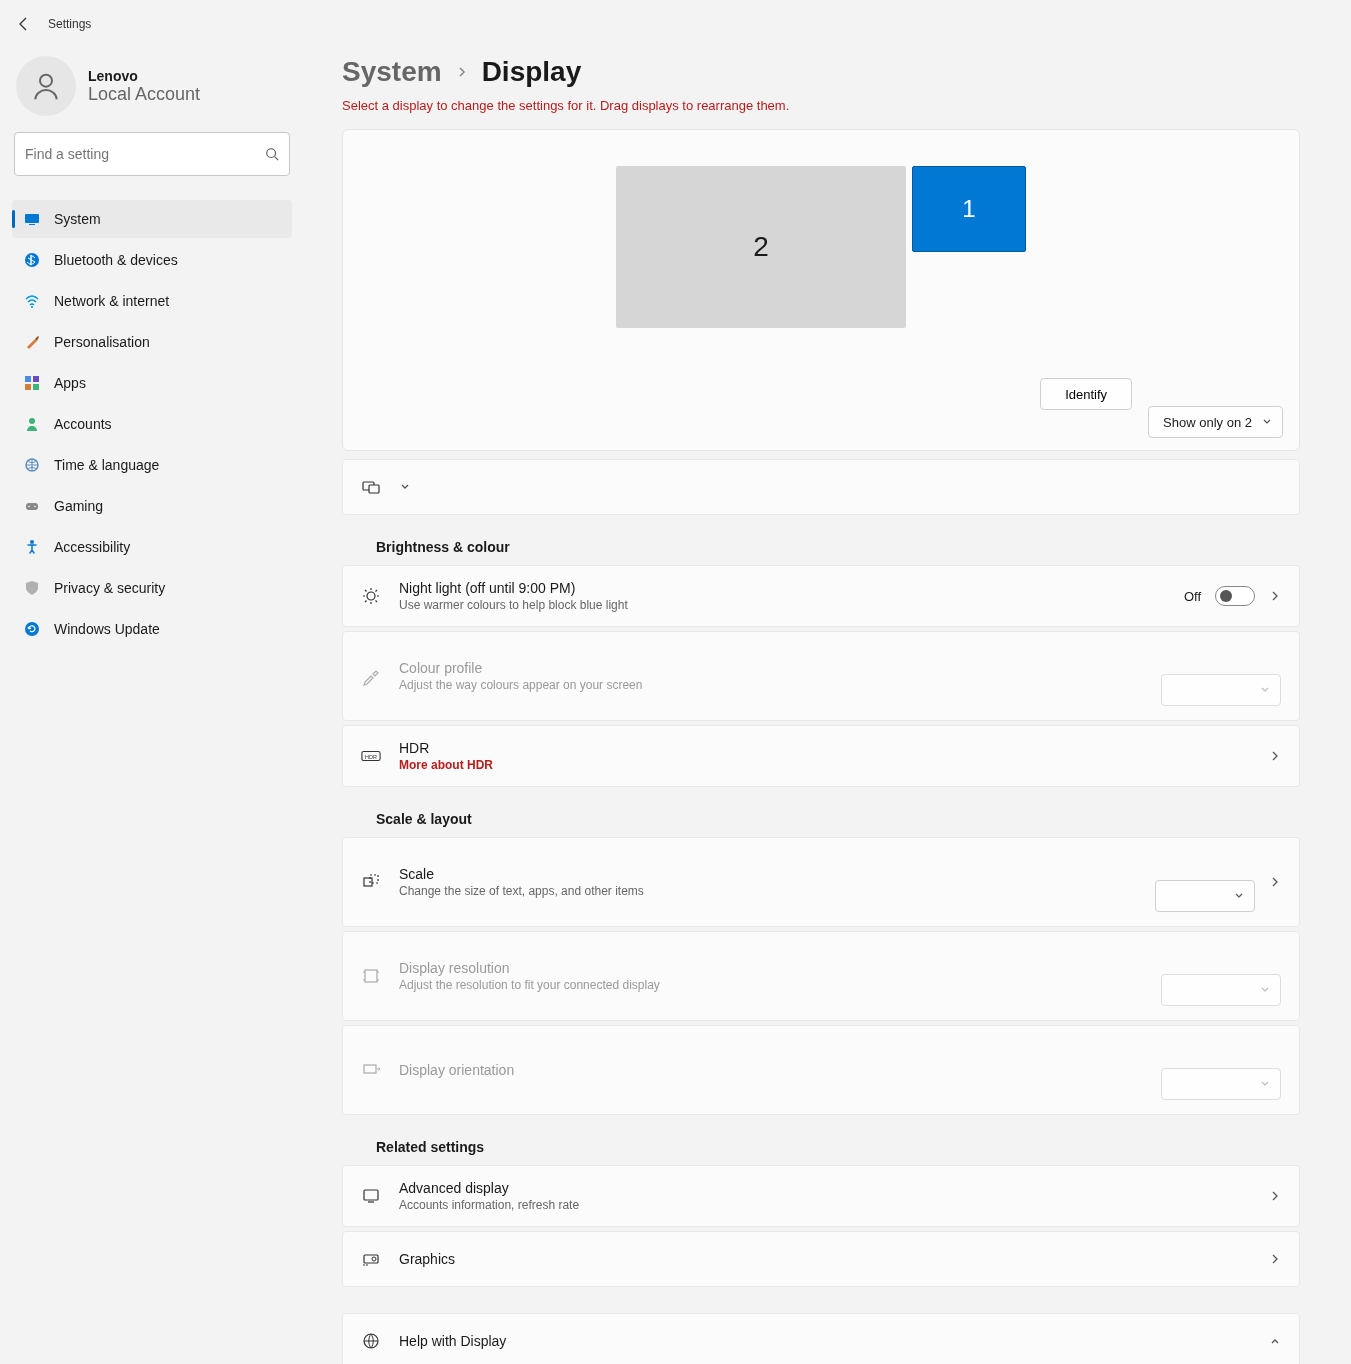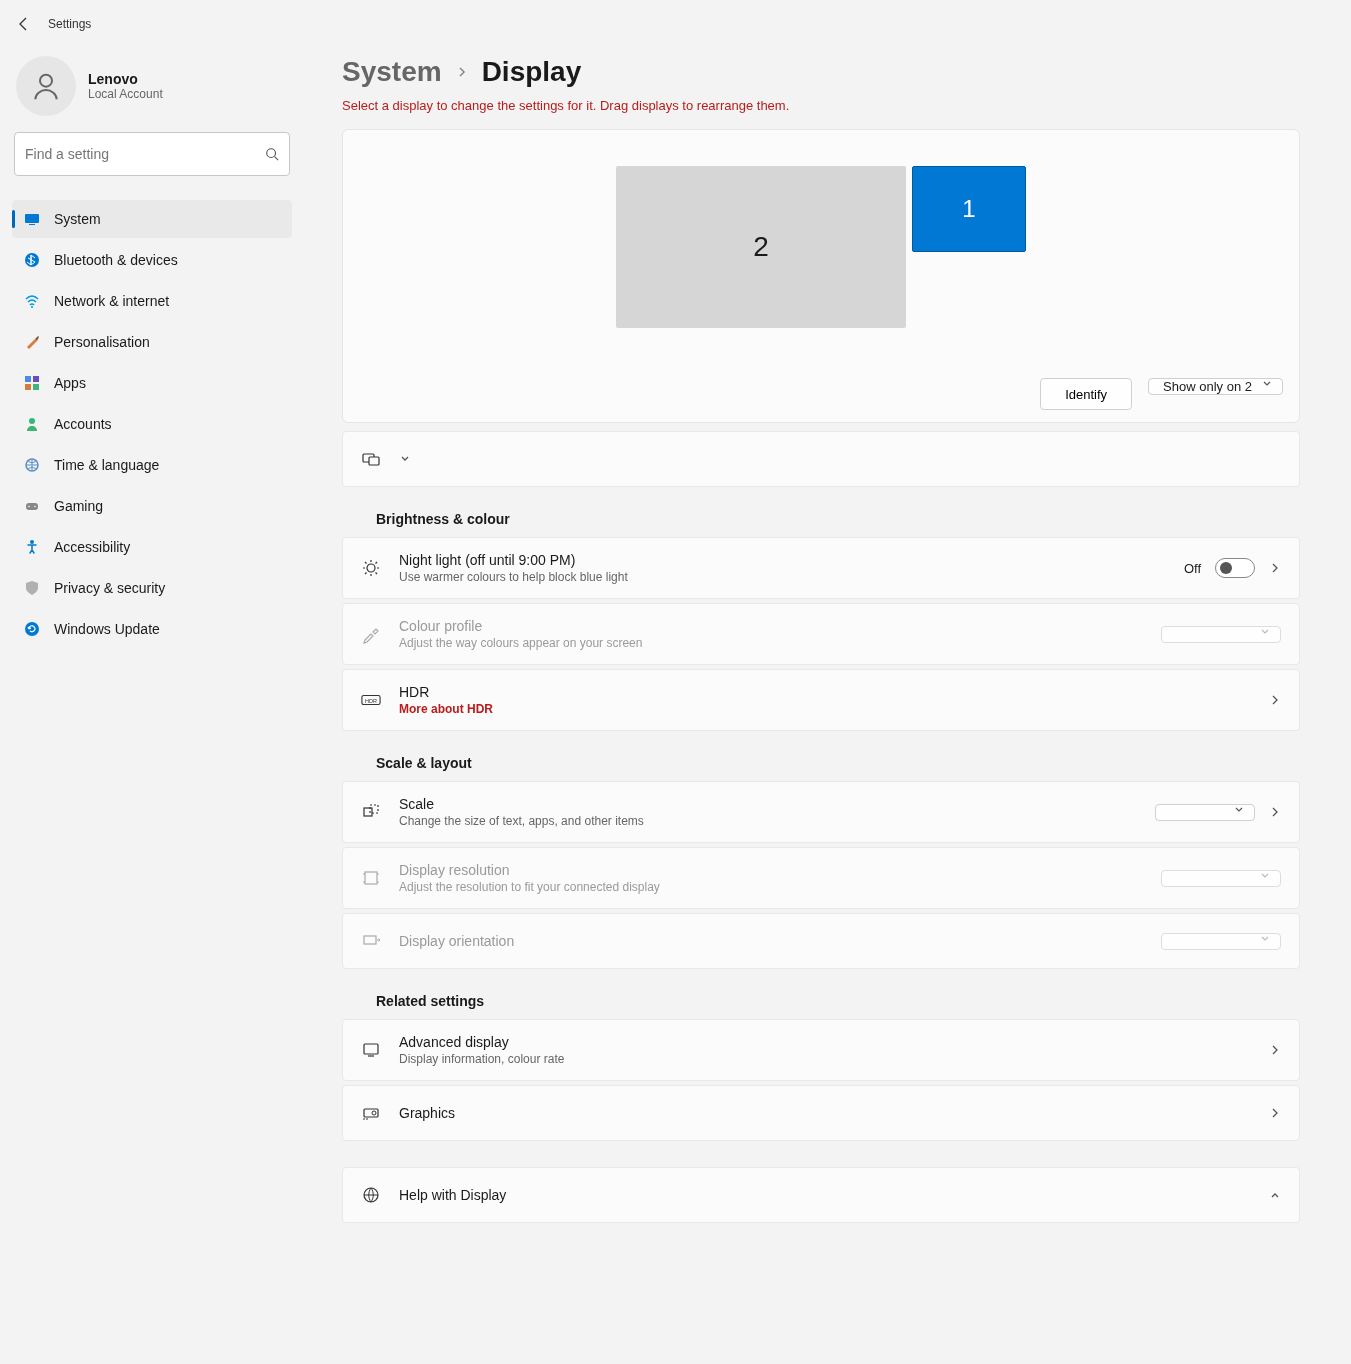--- a/index.html
+++ b/index.html
@@ -39,21 +39,21 @@
     padding: 8px 4px 16px 4px;
   }
   .avatar {
     width: 60px; height: 60px;
     border-radius: 50%;
     background: #e6e6e6;
     display:flex; align-items:center; justify-content:center;
   }
   .avatar svg { width: 32px; height:32px; }
   .profile-name { font-size: 14px; font-weight:600; }
-  .profile-sub { font-size: 12px; color:#666; }
+  .profile-sub { font-size: 18px; color:#666; }
 
   .searchbox {
     display:flex;
     align-items:center;
     border:1px solid #c7c7c7;
     background:#fff;
     border-radius:4px;
     height:44px;
     padding:0 10px;
     margin: 0 2px 24px 2px;
@@ -139,27 +139,28 @@
     height:32px;
     padding:0 24px;
     font-size:13px;
     cursor:pointer;
     display:inline-flex; align-items:center; gap:8px;
   }
   .dropdown {
     border:1px solid #d0d0d0;
     background:#fefefe;
     border-radius:4px;
-    height:17px;
+    height:32px;
     padding:0 10px 0 14px;
     font-size:13px;
     cursor:pointer;
-    display:inline-flex; gap:10px;
+    display:inline-flex; align-items:center; gap:10px;
     min-width:120px;
     justify-content:space-between;
+    margin-top:28px;
   }
 
   .section-header {
     font-size:14px; font-weight:600;
     margin:24px 0 10px 2px;
     color:#1a1a1a;
     padding-left:32px;
   }
 
   .card {
@@ -550,21 +551,21 @@
 
     <div class="card">
       <span class="card-icon">
         <svg width="20" height="20" viewBox="0 0 20 20">
             <rect x="3" y="4" width="14" height="10" rx="1" fill="none" stroke="#333" stroke-width="1.2"></rect>
             <line x1="7" y1="16" x2="13" y2="16" stroke="#333" stroke-width="1.2"></line>
           </svg>
       </span>
       <div class="card-text">
         <div class="card-title">Advanced display</div>
-        <div class="card-sub">Display information, colour rate</div>
+        <div class="card-sub">Accounts information, refresh rate</div>
       </div>
       <div class="card-right">
         <span class="chevron">
             <svg viewBox="0 0 12 12">
               <path d="M4 2l4 4-4 4" stroke="#555" stroke-width="1.3" fill="none"></path>
             </svg>
           </span>
       </div>
     </div>
 

